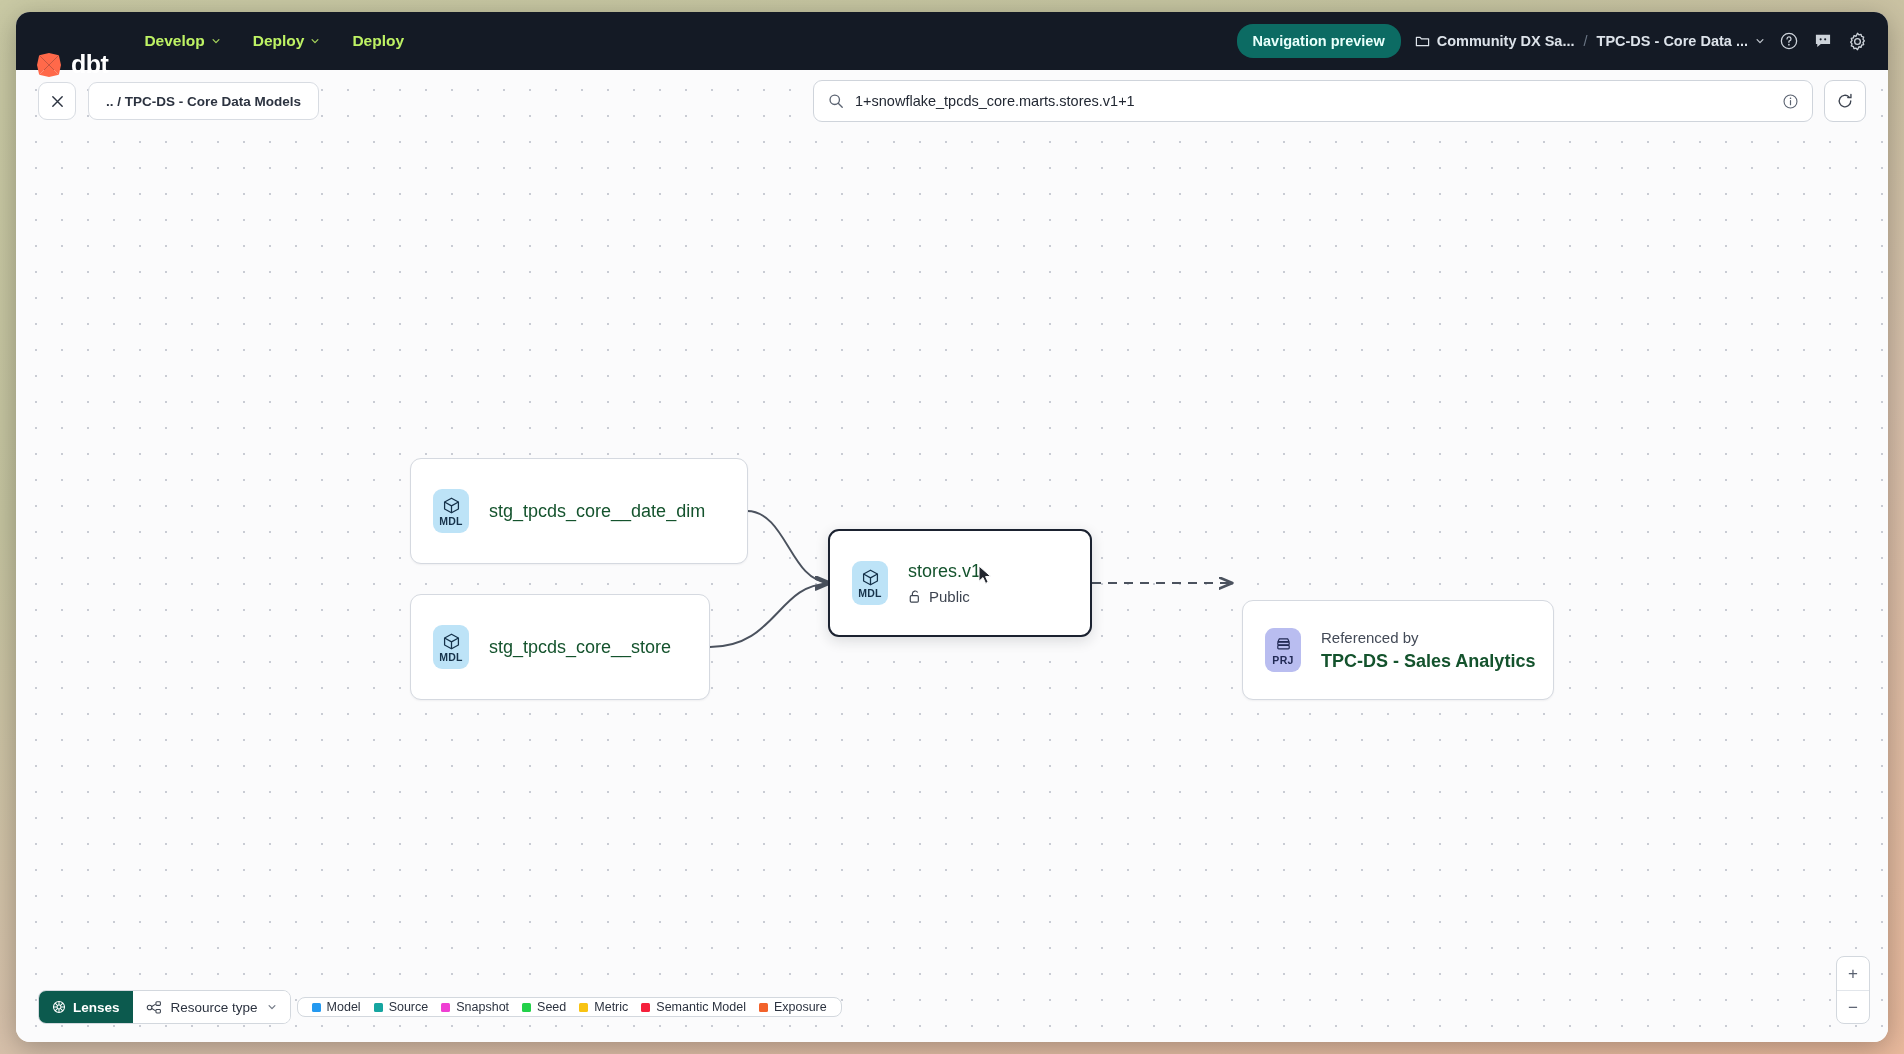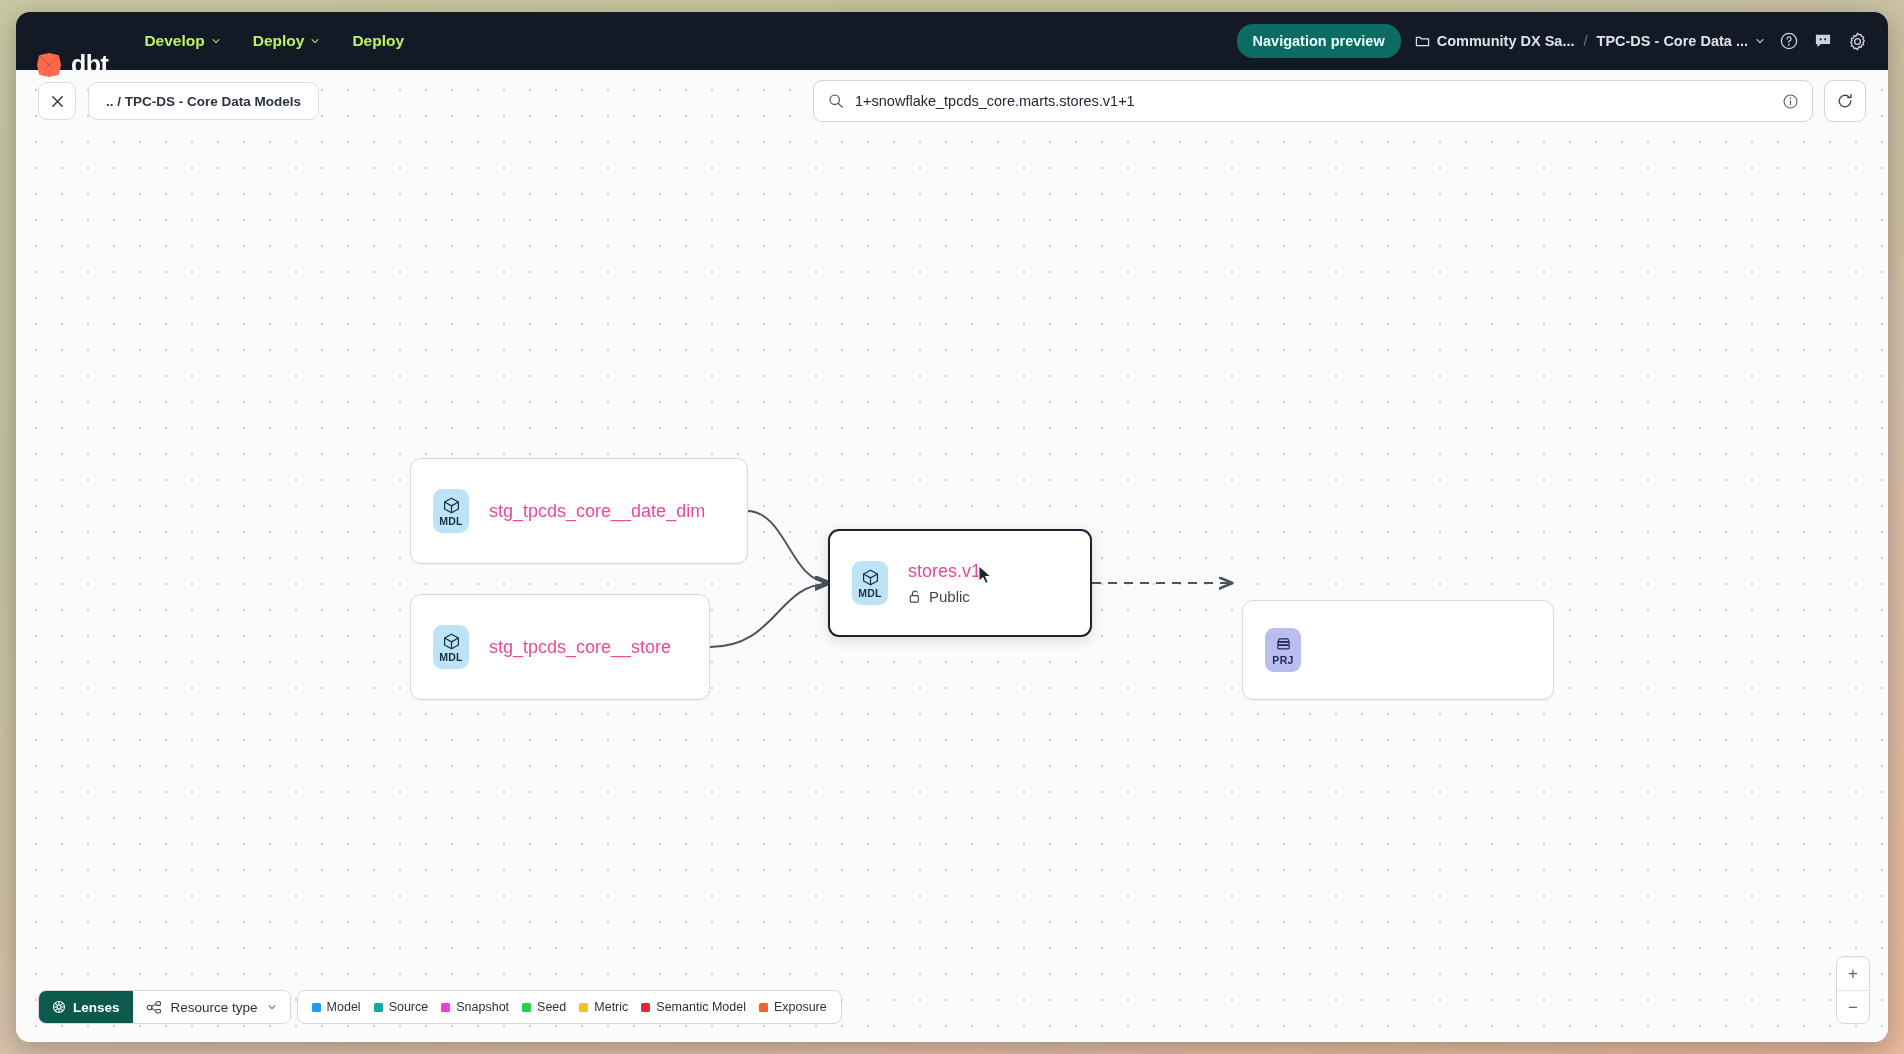--- a/index.html
+++ b/index.html
@@ -126,21 +126,21 @@
   }
   .badge {
     width: 36px; height: 44px; border-radius: 9px;
     display: flex; flex-direction: column; align-items: center; justify-content: center;
     gap: 1px; flex: none;
   }
   .badge.mdl { background: #bde3f7; color: #16324a; }
   .badge.prj { background: #b9bdf0; color: #222a55; }
   .badge-label { font-size: 10.5px; font-weight: 700; letter-spacing: .3px; line-height: 1; }
   .node-body { margin-left: 20px; min-width: 0; }
-  .node-title { font-size: 18px; color: #ec4899; font-weight: 400; white-space: nowrap; }
+  .node-title { font-size: 18px; color: #14532d; font-weight: 400; white-space: nowrap; }
   .node-title.bold { font-weight: 600; }
   .node-sub {
     margin-top: 6px; display: flex; align-items: center; gap: 7px;
     font-size: 15px; color: #3c4椒450; color: #3d4450;
   }
   .node-eyebrow { font-size: 15px; color: #434a57; }
 
   
   .bottombar {
     position: absolute; left: 22px; bottom: 18px;
@@ -154,21 +154,21 @@
     background: #0c5a4e; color: #fff;
     display: flex; align-items: center; gap: 7px;
     padding: 0 13px; font-size: 13.5px; font-weight: 600; cursor: pointer;
   }
   .restype-btn {
     background: #fff; color: #2c3340;
     display: flex; align-items: center; gap: 9px;
     padding: 0 13px; font-size: 13.5px; font-weight: 400; cursor: pointer;
   }
   .legend {
-    height: 34px; background: #fff;
+    height: 20px; background: #fff;
     border: 1px solid #d3d8de; border-radius: 8px;
     display: flex; align-items: center; gap: 13px; padding: 0 14px;
   }
   .legend-item { display: flex; align-items: center; gap: 6px; font-size: 12.5px; color: #2c3340; font-weight: 500; }
   .swatch { width: 9px; height: 9px; border-radius: 1.5px; flex: none; }
 
   .zoom-ctl {
     position: absolute; right: 18px; bottom: 18px;
     width: 34px;
     background: #fff; border: 1px solid #d3d8de; border-radius: 8px;
@@ -338,20 +338,24 @@
       <div class="badge prj">
         <svg width="19" height="19" viewBox="0 0 22 22">
           <g fill="none" stroke="currentColor" stroke-width="1.4" stroke-linejoin="round">
             <path d="M6 4.5h10l1.4 3.2H4.6z"></path>
             <rect x="4.4" y="8.2" width="13.2" height="3.2" rx="1"></rect>
             <rect x="4.4" y="12.1" width="13.2" height="3.9" rx="1"></rect>
           </g>
         </svg>
         <span class="badge-label">PRJ</span>
       </div>
+      <div class="node-body">
+        <div class="node-eyebrow">Referenced by</div>
+        <div class="node-title bold" style="margin-top:5px;">TPC-DS - Sales Analytics</div>
+      </div>
     </div>
 
     <svg class="cursor-arrow" style="left:962px; top:495px;" width="16" height="22" viewBox="0 0 16 22">
       <path d="M1 1 L1 16.2 L5 12.6 L7.6 18.4 L10.2 17.2 L7.6 11.6 L12.6 11.3 Z" fill="#22262e" stroke="#fff" stroke-width="1"></path>
     </svg>
 
     <div class="bottombar">
       <div class="lens-group">
         <div class="lens-btn">
           <svg width="14" height="14" viewBox="0 0 16 16">

